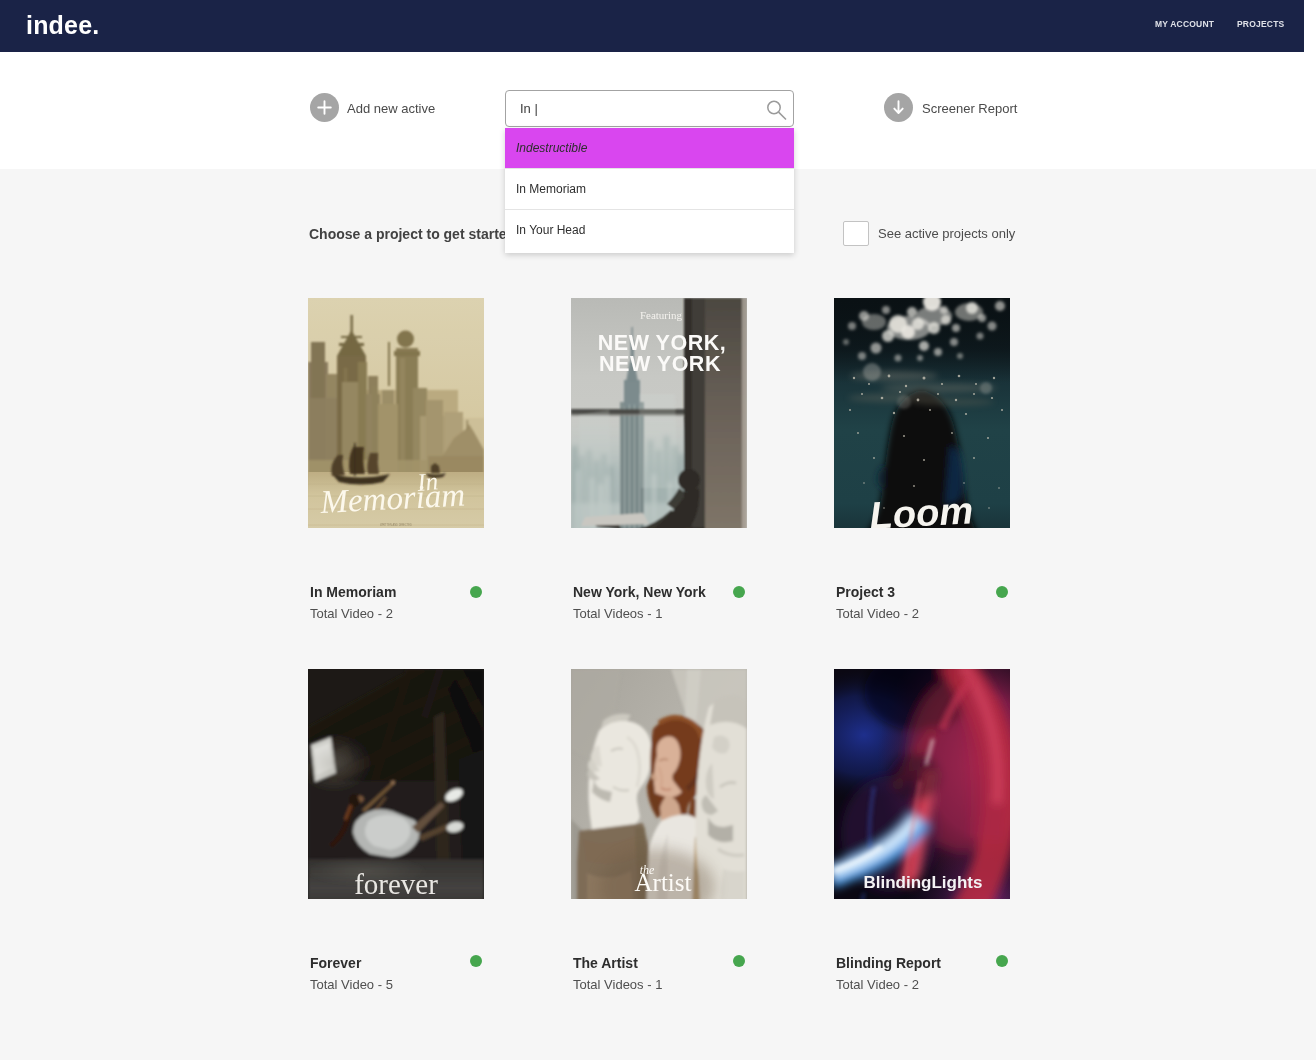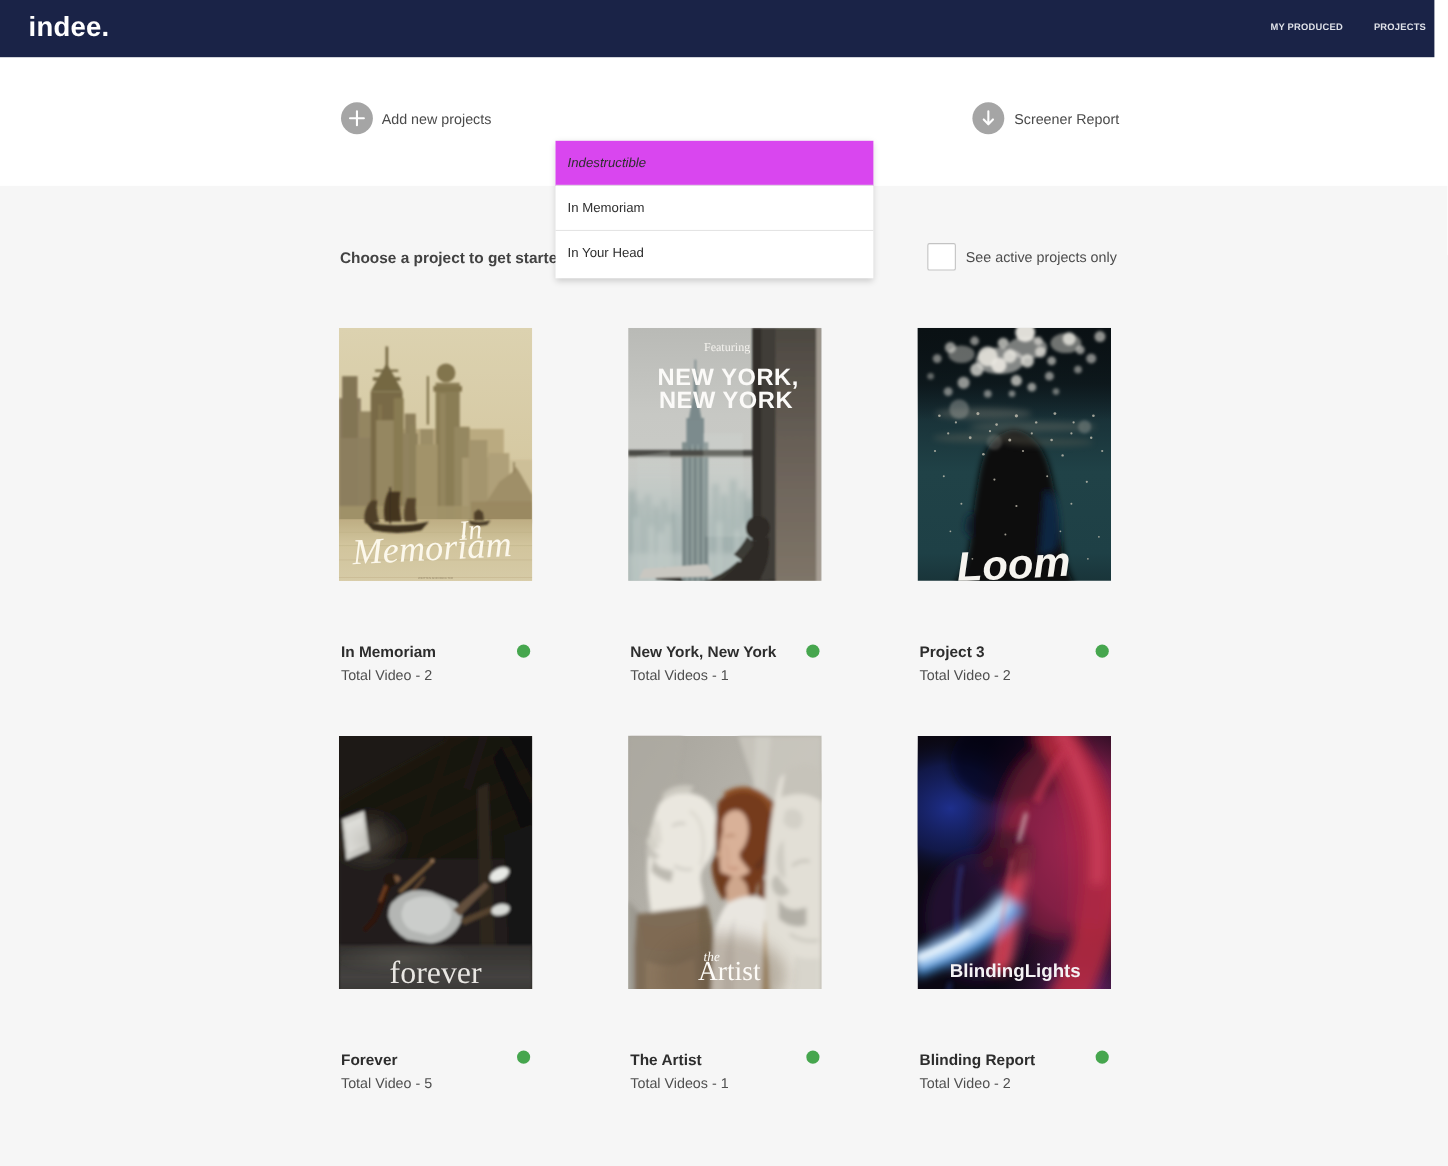--- a/index.html
+++ b/index.html
@@ -2,21 +2,21 @@
 <html><head>
 <meta charset="utf-8">
 <style>
 * { margin:0; padding:0; box-sizing:border-box; }
 html,body { width:1316px; height:1060px; overflow:hidden; font-family:"Liberation Sans", sans-serif; background:#fff; }
 #page { position:relative; width:1316px; height:1060px; }
 #navbar { position:absolute; left:0; top:0; width:1304px; height:52px; background:#1a2347; }
 #logo { position:absolute; left:26px; top:11px; color:#fff; font-size:25px; font-weight:bold; letter-spacing:0.2px; }
 .navlink { position:absolute; top:19px; color:#dfe1e8; font-size:8.5px; font-weight:bold; letter-spacing:0.2px; }
 #nav1 { left:1155px; }
-#nav2 { left:1237px;margin-left:12px; }
+#nav2 { left:1237px; }
 #graybg { position:absolute; left:0; top:169px; width:1316px; height:891px; background:#f6f6f6; }
 
 .circle-btn { position:absolute; width:29px; height:29px; border-radius:50%; background:#a5a5a5; }
 .circle-btn svg { position:absolute; left:0; top:0; }
 #addlabel { position:absolute; left:347px; top:101px; font-size:13px; color:#4a4a4a; }
 #screenlabel { position:absolute; left:922px; top:101px; font-size:13px; color:#4a4a4a;text-align:center; }
 #searchbox { position:absolute; left:505px; top:90px; width:289px; height:37px; background:#fff; border:1px solid #a3a3a3; border-radius:4px; }
 #searchtext { position:absolute; left:14px; top:10px; font-size:13px; color:#3c3c3c; }
 #dropdown { position:absolute; left:505px; top:128px; width:289px; height:125px; background:#fff; box-shadow:0 2px 6px rgba(0,0,0,0.18); z-index:5; }
 .dd-row { position:relative; height:41px; line-height:41px; padding-left:11px; font-size:12px; color:#2e2e2e; border-bottom:1px solid #e4e4e4; }
@@ -32,30 +32,37 @@
 .ptotal { position:absolute; font-size:13px; color:#4f4f4f; }
 .gdot { position:absolute; width:12px; height:12px; border-radius:50%; background:#46a64e; }
 </style>
 </head>
 <body>
 <div id="page">
   <div id="graybg"></div>
 
   <div id="navbar">
     <div id="logo">indee.</div>
-    <div class="navlink" id="nav1">MY PRODUCED</div>
+    <div class="navlink" id="nav1">MY ACCOUNT</div>
     <div class="navlink" id="nav2">PROJECTS</div>
   </div>
 
   <div class="circle-btn" style="left:310px; top:93px;">
     <svg width="29" height="29">
         <path d="M14.5 8.2v12.6M8.2 14.5h12.6" stroke="#fff" stroke-width="1.9" stroke-linecap="round"></path>
       </svg>
   </div>
-  <div id="addlabel">Add new projects</div>
+  <div id="addlabel">Add new active</div>
+  <div id="searchbox">
+    <div id="searchtext">In |</div>
+    <svg width="26" height="26" style="position:absolute;right:3px;top:8px;">
+        <circle cx="10" cy="8.5" r="6.2" fill="none" stroke="#9a9a9a" stroke-width="1.5"></circle>
+        <path d="M14.6 13.1 L22 20.5" stroke="#9a9a9a" stroke-width="1.5"></path>
+      </svg>
+  </div>
   <div class="circle-btn" style="left:884px; top:93px;">
     <svg width="29" height="29">
         <path d="M14.5 8.2v11.4M10.3 15.6l4.2 4.4 4.2-4.4" stroke="#fff" stroke-width="1.9" fill="none" stroke-linecap="round" stroke-linejoin="round"></path>
       </svg>
   </div>
   <div id="screenlabel">Screener Report</div>
 
   <div id="choose">Choose a project to get started</div>
   <div id="checkbox"></div>
   <div id="checklabel">See active projects only</div>

